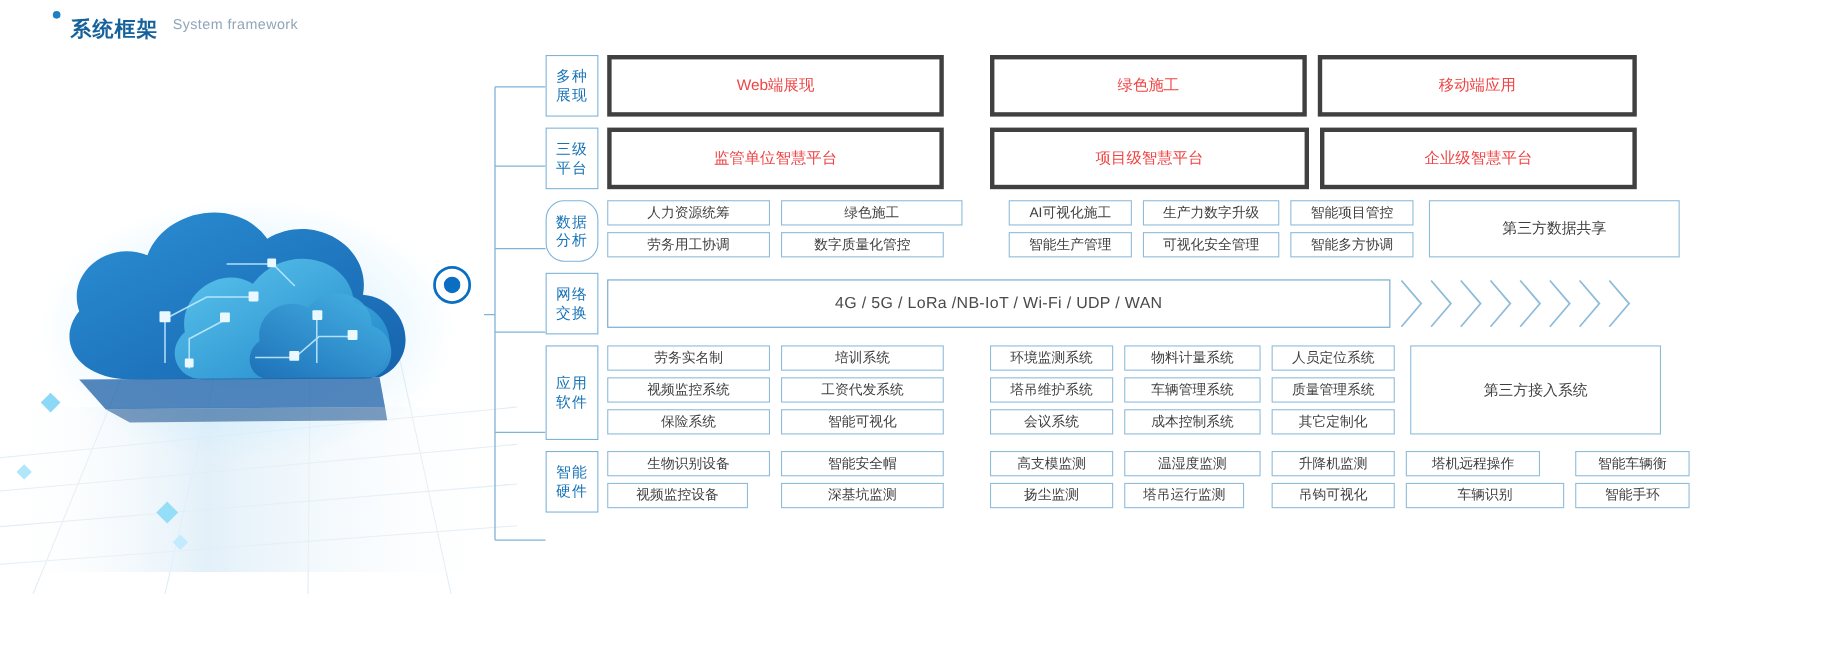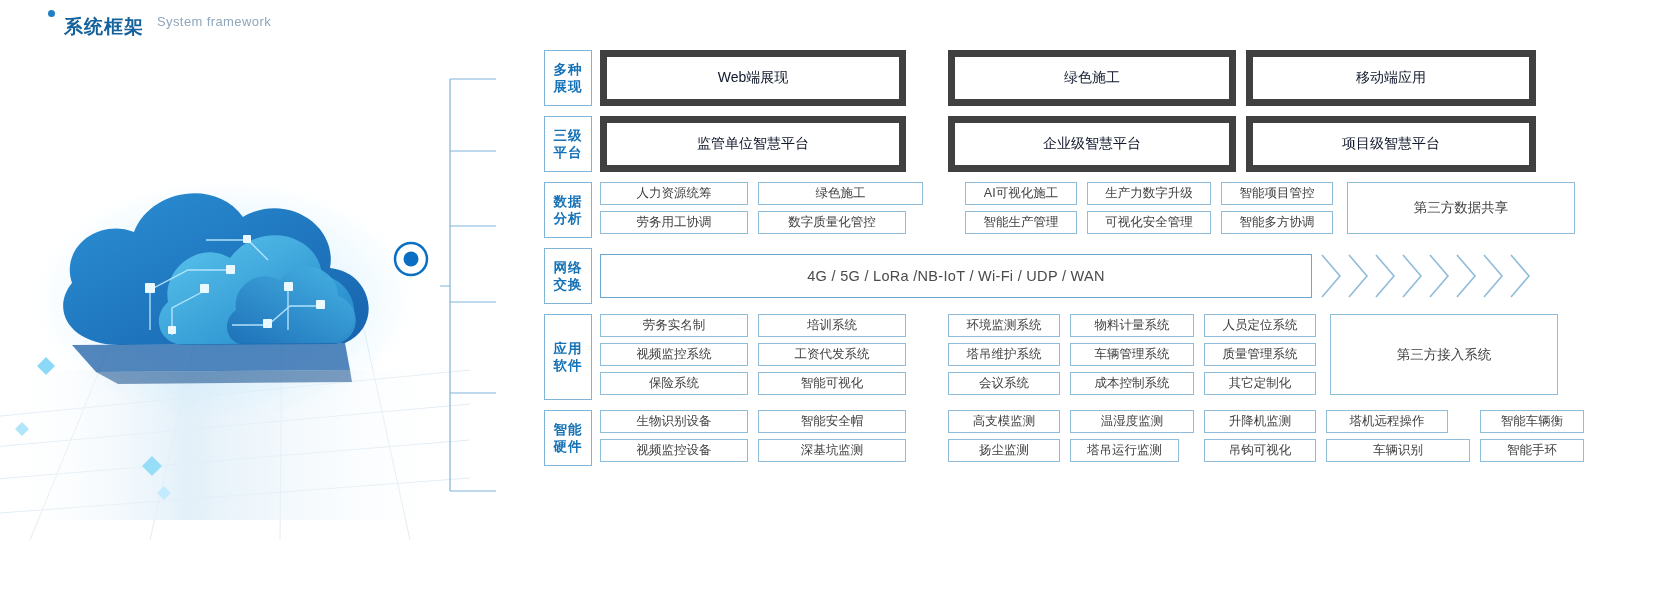--- a/index.html
+++ b/index.html
@@ -29,31 +29,31 @@
 
   
   .rows { position: absolute; left: 496px; top: 50px; width: 1170px; }
   .row { display: flex; align-items: stretch; margin-bottom: 10px; position: relative; }
 
   .rowlabel {
     width: 48px; min-height: 56px; flex: 0 0 48px;
     border: 1px solid #7fb4d8; background: #fff;
     color: #1572b6; font-size: 13.5px; line-height: 17px;
     display: flex; flex-direction: column; align-items: center; justify-content: center;
-    font-weight: 700; letter-spacing: 1px; margin-left: 48px;
+    font-weight: 400; letter-spacing: 1px;
   }
   .rowlabel span { display:block; }
 
   .rowbody { flex: 1; display: flex; gap: 10px; margin-left: 8px; }
 
   
   .bigbox {
-    border: 7px solid #404040; background: #fff;
+    border: 4px solid #404040; background: #fff;
     display: flex; align-items: center; justify-content: center;
-    color: #0f172a; font-size: 14px; height: 56px;
+    color: #ef4444; font-size: 14px; height: 56px;
   }
   .w-a { width: 306px; }
   .w-b { width: 288px; }
   .w-c { width: 290px; }
 
   
   .cell {
     border: 1px solid #8fbcd9; background: #fff;
     color: #3f3f3f; font-size: 12.5px;
     height: 23px; display: flex; align-items: center; justify-content: center;
@@ -73,21 +73,21 @@
     display: flex; align-items: center; justify-content: center; 
     color: #4a4a4a; font-size: 14.5px; letter-spacing: .3px;
   }
   .chevrons { display: flex; align-items: center; margin-left: -2px; }
   .chev { width: 27px; height: 44px; }
 
   .gapcol { width: 22px; }
 
   .lbl-app { min-height: 86px; }
   .lbl-hw  { min-height: 56px; }
-  .lbl-data{ min-height: 56px; }
+  .lbl-data{ min-height: 56px; border-radius: 17px; }
 </style>
 </head>
 <body>
 
 <div id="root">
 
   <div class="heading">
     <span class="bullet"></span>
     <span class="cn">系统框架</span>
     <span class="en">System framework</span>
@@ -206,22 +206,22 @@
     </div>
 
     <div class="row">
       <div class="rowlabel">
         <span>三级</span>
         <span>平台</span>
       </div>
       <div class="rowbody">
         <div class="bigbox w-a">监管单位智慧平台</div>
         <div class="gapcol"></div>
+        <div class="bigbox w-c">项目级智慧平台</div>
         <div class="bigbox w-b">企业级智慧平台</div>
-        <div class="bigbox w-c">项目级智慧平台</div>
       </div>
     </div>
 
     <div class="row">
       <div class="rowlabel lbl-data">
         <span>数据</span>
         <span>分析</span>
       </div>
       <div class="rowbody">
         <div class="chipcol">
@@ -325,21 +325,21 @@
     </div>
 
     <div class="row">
       <div class="rowlabel lbl-hw">
         <span>智能</span>
         <span>硬件</span>
       </div>
       <div class="rowbody">
         <div class="chipcol">
           <div class="cell" style="width:148px">生物识别设备</div>
-          <div class="cell" style="width:148px">视频监控设备</div>
+          <div class="cell" style="width:128px">视频监控设备</div>
         </div>
         <div class="chipcol">
           <div class="cell" style="width:148px">智能安全帽</div>
           <div class="cell" style="width:148px">深基坑监测</div>
         </div>
         <div class="gapcol"></div>
         <div class="chipcol">
           <div class="cell" style="width:112px">高支模监测</div>
           <div class="cell" style="width:112px">扬尘监测</div>
         </div>

